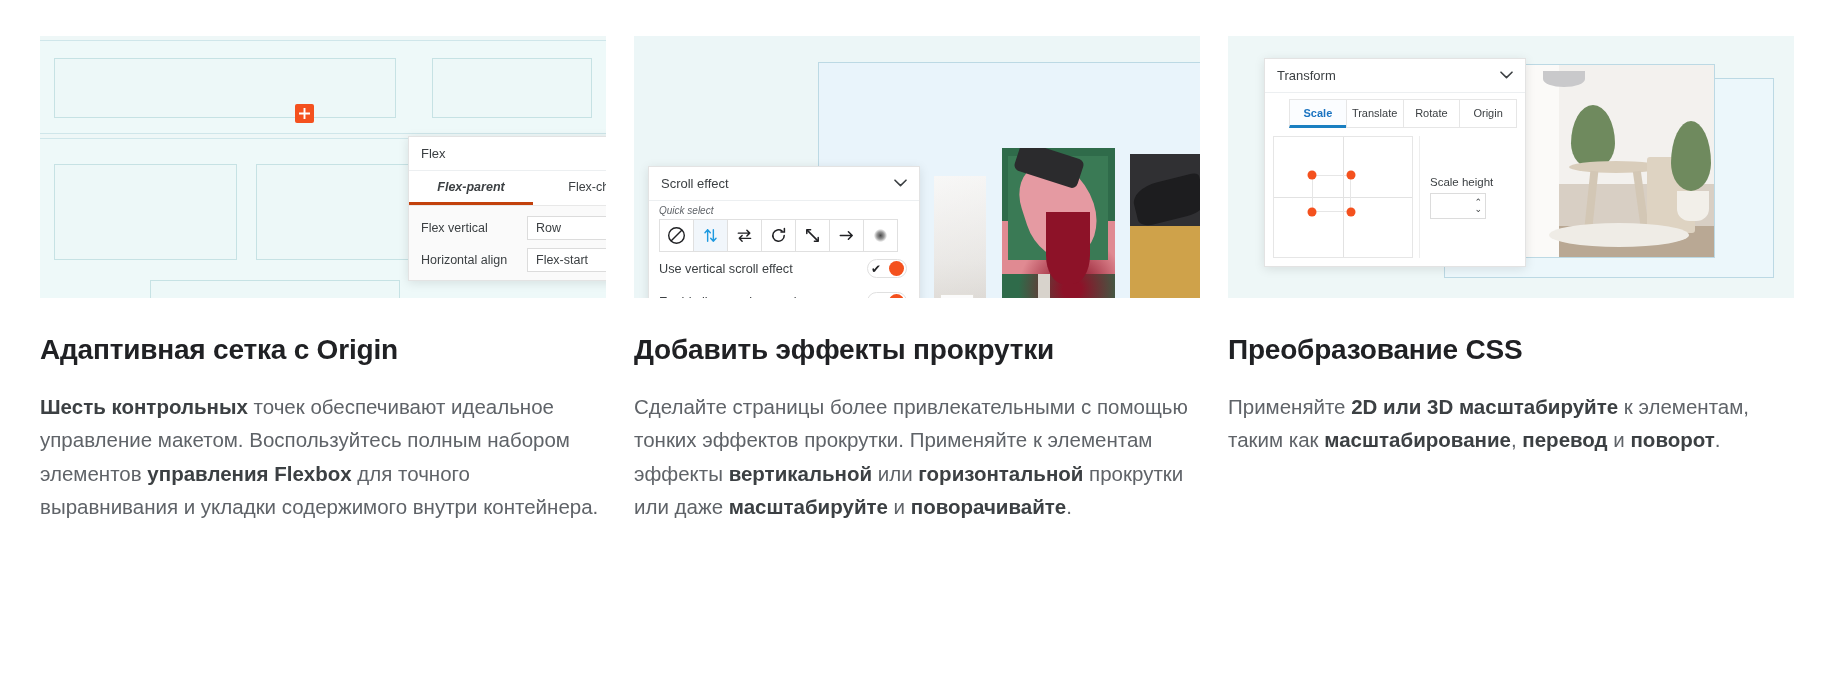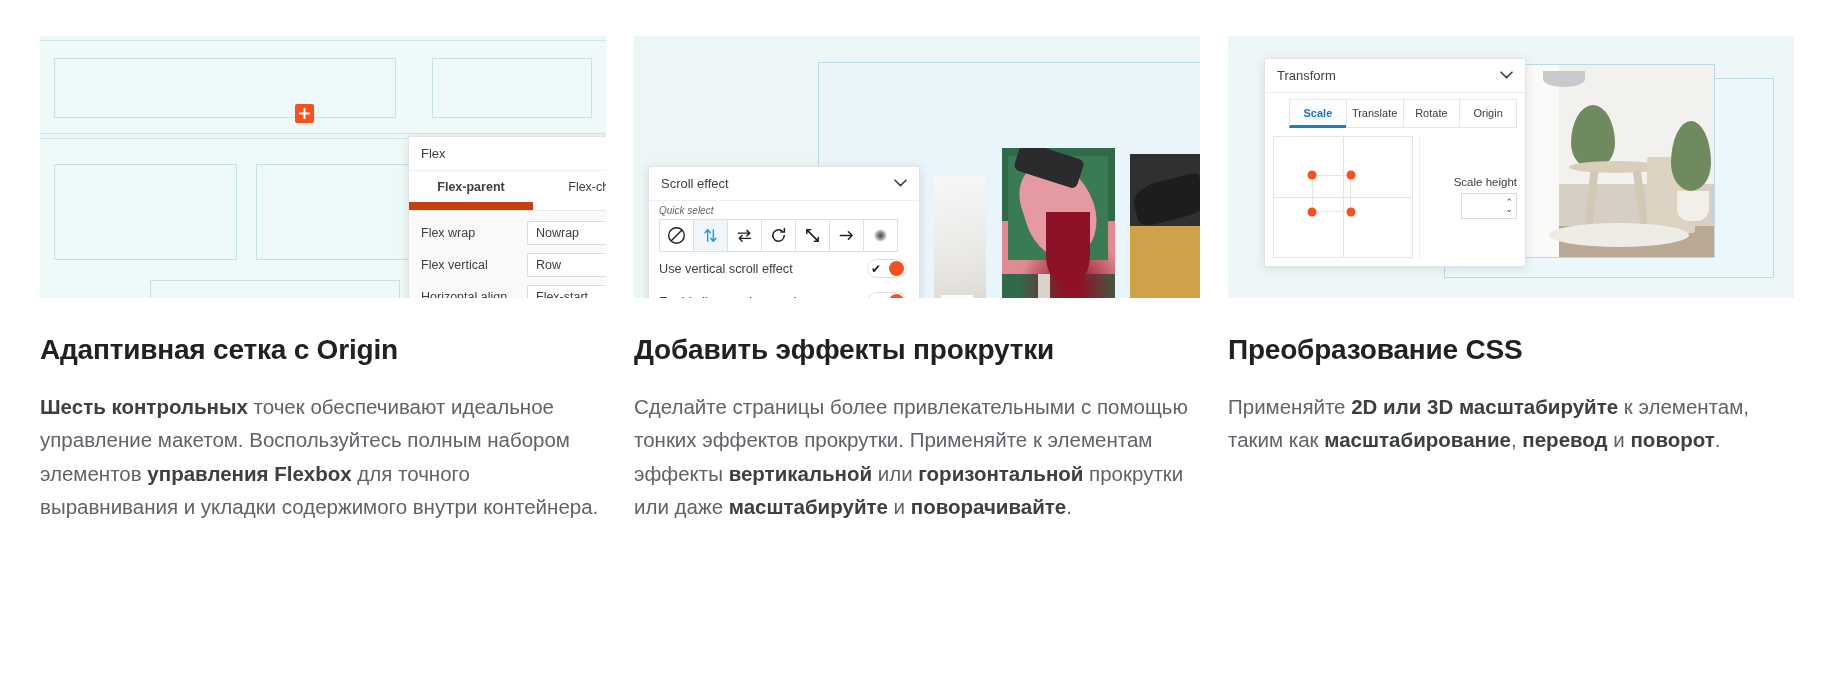--- a/index.html
+++ b/index.html
@@ -75,21 +75,21 @@
   .chev { color: #5f6368; font-size: 11px; line-height: 1; }
 
   
   .flex-panel { left: 368px; top: 100px; width: 250px; }
   .tabs-row { display: flex; border-bottom: 1px solid #e8e8e8; background: #fff; }
   .tab {
     flex: 1; text-align: center;
     padding: 9px 4px 8px;
     font-size: 12.5px; color: #3c4043;
   }
-  .tab.active { font-weight: bold; border-bottom: 8px solid #c2410c; }
+  .tab.active { font-weight: bold; border-bottom: 3px solid #c2410c; font-style: italic; }
   .prop-list { padding: 6px 0 4px; background: #fafafa; }
   .prop-row {
     display: flex; align-items: center;
     padding: 4px 0 4px 12px;
     gap: 10px;
   }
   .prop-label { width: 96px; flex: 0 0 96px; font-size: 12.5px; color: #3c4043; }
   .prop-value {
     flex: 1;
     border: 1px solid #dcdcdc;
@@ -153,21 +153,21 @@
   .grid-box .gl { position: absolute; background: #e2e2e2; }
   .handle {
     position: absolute; width: 9px; height: 9px;
     border-radius: 50%; background: #f4511e;
     transform: translate(-50%, -50%);
   }
   .hline { position: absolute; background: #e6e6e6; }
   .tf-right {
     flex: 1; border-left: 1px solid #eee; margin-left: 6px;
     padding-left: 10px; display: flex; flex-direction: column;
-    justify-content: center; align-items: flex-end;
+    justify-content: center; align-items: flex-start;
   }
   .tf-right-label { font-size: 11.5px; color: #3c4043; margin-bottom: 5px; }
   .stepper {
     width: 56px; height: 26px; border: 1px solid #dcdcdc; background: #fff;
     display: flex; align-items: center; justify-content: flex-end;
     padding-right: 3px;
   }
   .stepper .arrows { display: flex; flex-direction: column; line-height: .7; font-size: 9px; color: #3c4043; }
 
   
@@ -241,24 +241,20 @@
 
         <div class="panel flex-panel">
           <div class="panel-title">
             <span>Flex</span>
           </div>
           <div class="tabs-row">
             <div class="tab active">Flex-parent</div>
             <div class="tab">Flex-child</div>
           </div>
           <div class="prop-list">
-            <div class="prop-row">
-              <span class="prop-label">Flex wrap</span>
-              <span class="prop-value">Nowrap</span>
-            </div>
             <div class="prop-row">
               <span class="prop-label">Flex vertical</span>
               <span class="prop-value">Row</span>
             </div>
             <div class="prop-row">
               <span class="prop-label">Horizontal align</span>
               <span class="prop-value">Flex-start</span>
             </div>
 
           </div>

